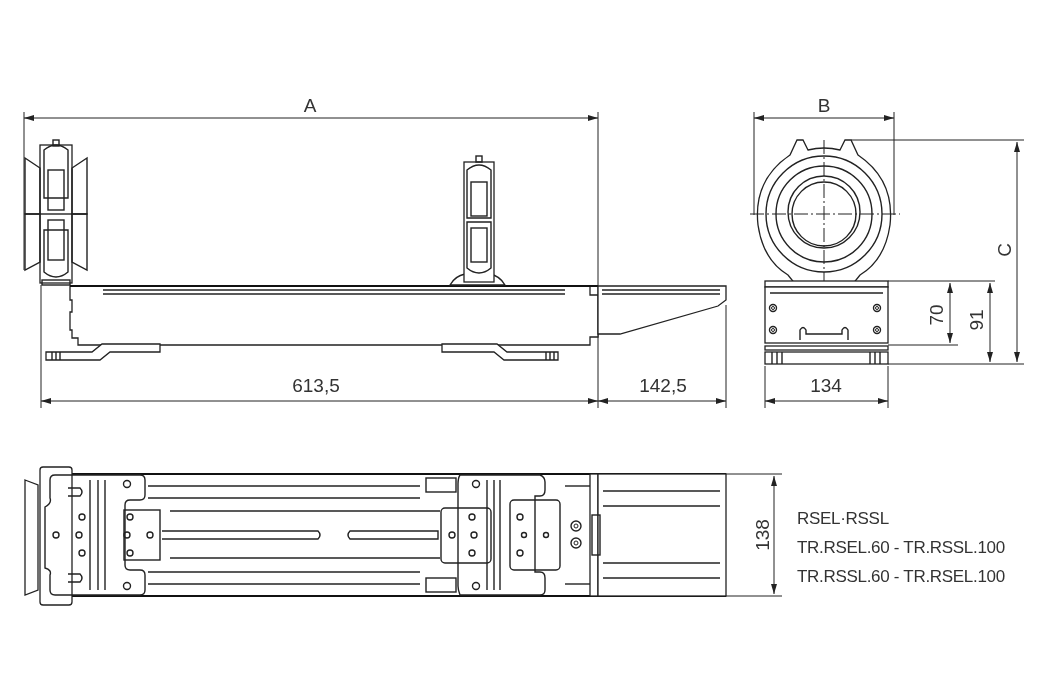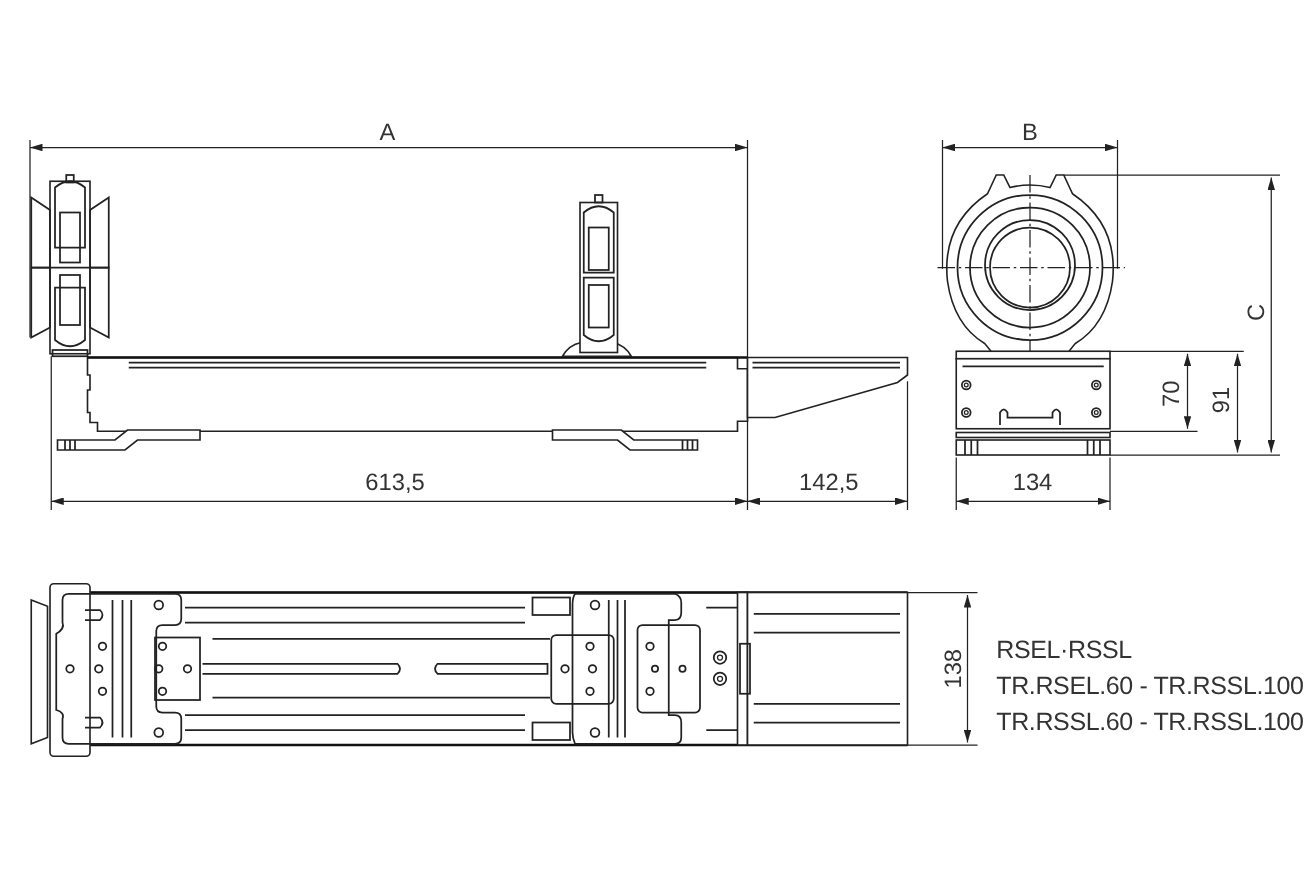--- a/index.html
+++ b/index.html
@@ -7,21 +7,21 @@
            font-family: "Liberation Sans", sans-serif; }
     svg { position: absolute; left: 0; top: 0; }
     .ln { stroke: #222; stroke-width: 1.4; fill: none; }
     .thin { stroke: #222; stroke-width: 1; fill: none; }
     .thick { stroke: #111; stroke-width: 2; fill: none; }
     .fillw { stroke: #222; stroke-width: 1.3; fill: #fff; }
     .dim { stroke: #222; stroke-width: 1; fill: none; }
     .center { stroke: #222; stroke-width: 1; fill: none; stroke-dasharray: 14 3 2 3; }
     .lbl { font-family: "Liberation Sans", sans-serif; font-size: 19px; fill: #333; }
     .caption { position: absolute; left: 797px; font-family: "Liberation Sans", sans-serif;
-               font-size: 20px; color: #333; letter-spacing: -0.3px; }
+               font-size: 17px; color: #333; letter-spacing: -0.3px; }
   </style>
 </head>
 <body>
 
 <svg width="1050" height="700" viewBox="0 0 1050 700">
   <defs>
     <marker id="arrR" markerWidth="10" markerHeight="6" refX="10" refY="3" orient="auto">
       <path d="M0,0 L10,3 L0,6 z" fill="#222"></path>
     </marker>
     <marker id="arrL" markerWidth="10" markerHeight="6" refX="0" refY="3" orient="auto">
@@ -238,13 +238,13 @@
       <line class="dim" x1="726" y1="474" x2="782" y2="474"></line>
       <line class="dim" x1="726" y1="596" x2="782" y2="596"></line>
       <line class="dim" x1="774" y1="476" x2="774" y2="594" marker-start="url(#arrL)" marker-end="url(#arrR)"></line>
       <text class="lbl" transform="translate(769,535) rotate(-90)" text-anchor="middle">138</text>
     </g>
   </g>
 </svg>
 
 <div class="caption" style="top:509px;">RSEL·RSSL</div>
 <div class="caption" style="top:538px;">TR.RSEL.60 - TR.RSSL.100</div>
-<div class="caption" style="top:567px;">TR.RSSL.60 - TR.RSSL.100</div>
+<div class="caption" style="top:567px;">TR.RSSL.60 - TR.RSEL.100</div>
 
 </body></html>

